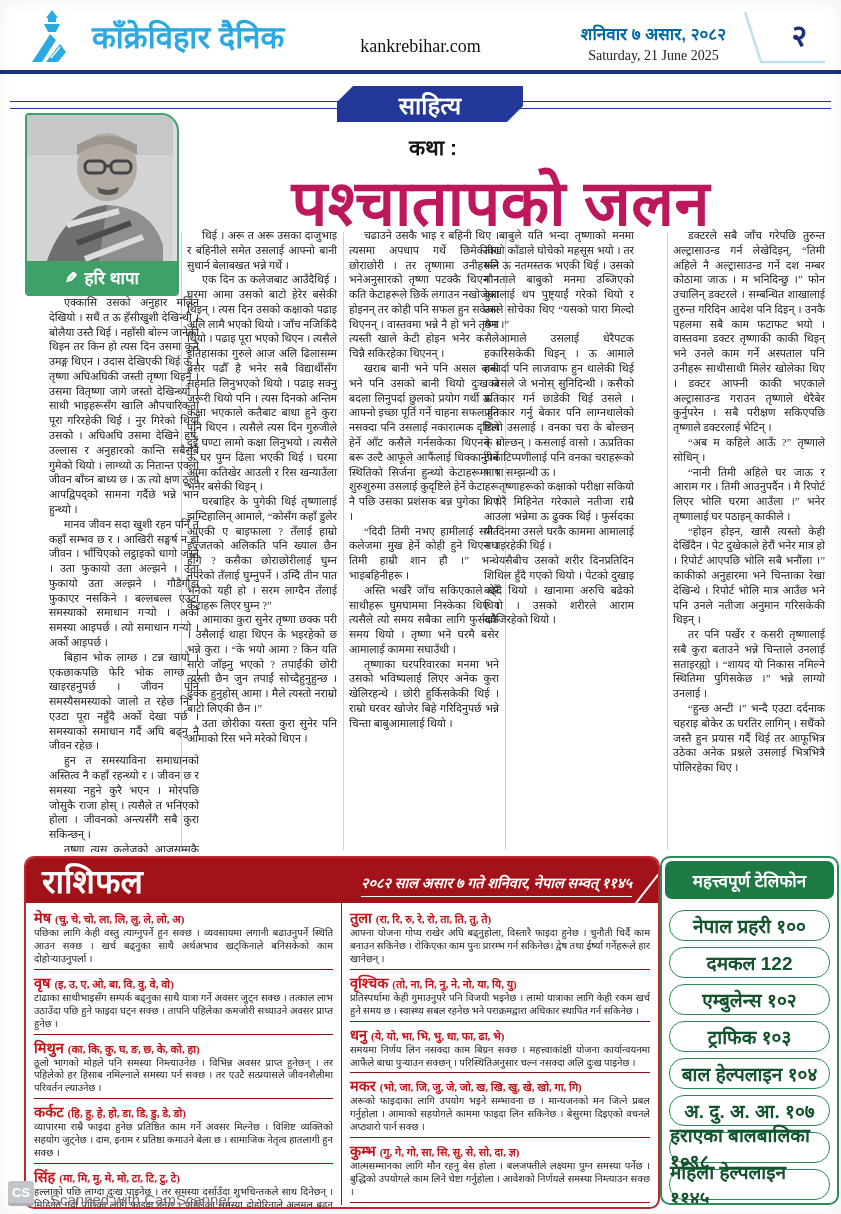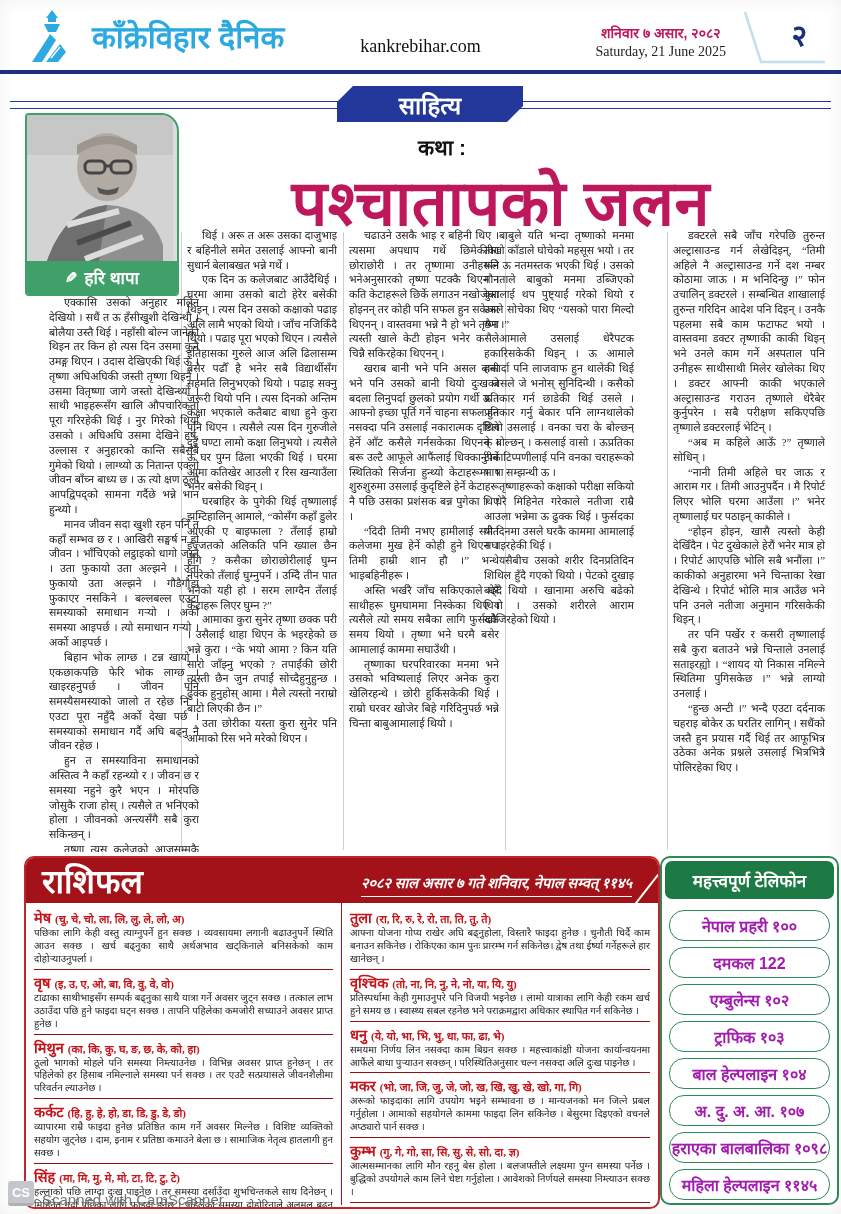--- a/index.html
+++ b/index.html
@@ -7,34 +7,34 @@
     position:relative;width:841px;height:1214px;background:#ffffff;
     font-family:"Liberation Serif",serif;color:#1a1a1a;overflow:hidden;
     box-shadow:inset 0 0 18px rgba(0,0,0,.06);
   }
   
   .masthead{position:absolute;left:0;top:0;width:841px;height:70px;}
   .logo-wrap{position:absolute;left:26px;top:8px;display:flex;align-items:center;gap:10px;}
   .paper-name{font-family:"Liberation Sans",sans-serif;font-weight:bold;font-size:31px;color:#2ba9e0;letter-spacing:0;}
   .website{position:absolute;left:0;right:0;top:36px;text-align:center;font-size:18px;color:#111;}
   .dates{position:absolute;right:115px;top:24px;text-align:center;line-height:1.35;}
-  .date-np{font-family:"Liberation Sans",sans-serif;font-weight:bold;font-size:14px;color:#be185d;}
+  .date-np{font-family:"Liberation Sans",sans-serif;font-weight:bold;font-size:17px;color:#0369a1;}
   .date-en{font-size:14px;color:#222;}
   .pagecorner{position:absolute;right:12px;top:8px;width:90px;height:62px;}
   .pageno{position:absolute;right:34px;top:14px;font-family:"Liberation Sans",sans-serif;font-weight:bold;font-size:30px;color:#1b2f7e;}
   .toprule{position:absolute;left:0;top:70px;width:841px;height:4px;background:#1b2f7e;}
   
   .dblline{position:absolute;left:10px;top:101px;width:821px;height:6px;border-top:1.5px solid #23379b;border-bottom:1.5px solid #23379b;}
   .section-badge{
     position:absolute;left:337px;top:86px;width:186px;height:36px;background:#23379b;color:#fff;
     font-family:"Liberation Sans",sans-serif;font-weight:bold;font-size:24px;display:flex;align-items:center;justify-content:center;
     clip-path:polygon(16px 0,100% 0,100% calc(100% - 16px),calc(100% - 16px) 100%,0 100%,0 16px);z-index:3;
   }
   
-  .kicker{position:absolute;left:202px;top:133px;width:480px;text-align:center;font-family:"Liberation Sans",sans-serif;font-weight:bold;font-size:21px;color:#111;}
+  .kicker{position:absolute;left:193px;top:133px;width:480px;text-align:center;font-family:"Liberation Sans",sans-serif;font-weight:bold;font-size:21px;color:#111;}
   .story-title{position:absolute;left:150px;top:158px;width:560px;text-align:right;font-family:"Liberation Sans",sans-serif;font-weight:bold;font-size:63px;color:#be185d;letter-spacing:.5px;}
   
   .author-card{position:absolute;left:25px;top:113px;width:150px;height:179px;border:2px solid #3fa06a;border-radius:4px 18px 4px 4px;overflow:hidden;background:#dcdcdc;}
   .author-caption{position:absolute;left:0;bottom:0;width:100%;height:33px;background:#3fa06a;color:#fff;display:flex;align-items:center;justify-content:center;gap:7px;font-family:"Liberation Sans",sans-serif;font-weight:bold;font-size:17px;}
   .pen-glyph{font-size:15px;transform:scaleX(-1);}
   
   .col{position:absolute;width:150px;height:624px;top:228px;overflow:hidden;text-align:justify;font-size:10.8px;line-height:1.37;color:#191919;}
   .col p{margin:0;text-indent:15px;}
   .c1{left:25px;top:295px;height:557px;margin-left:24px;}
   .c2{left:187px;}
@@ -54,23 +54,23 @@
   .horo-colwrap.left{border-right:1.5px solid #a31218;}
   .horo-entry{border-bottom:1.5px solid #8e1014;padding:2px 0 3px;}
   .horo-entry:last-child{border-bottom:none;}
   .horo-sign{font-family:"Liberation Sans",sans-serif;font-weight:bold;font-size:14.5px;color:#c3161c;}
   .horo-letters{font-weight:bold;font-size:11px;color:#c3161c;}
   .horo-text{font-size:9.8px;line-height:1.32;color:#222;text-align:justify;}
   
   .phones{position:absolute;left:660px;top:856px;width:179px;height:349px;border:2px solid #2c8a57;border-radius:10px;background:#fff;box-sizing:border-box;overflow:hidden;}
   .phones-head{margin:3px;height:38px;background:#1e7a45;border-radius:7px;color:#fff;display:flex;align-items:center;justify-content:center;font-family:"Liberation Sans",sans-serif;font-weight:bold;font-size:17px;}
   .phones-list{padding:2px 5px;}
-  .phone-pill{height:29px;border:1.6px solid #2c8a57;border-radius:15px;margin:6px 2px;display:flex;align-items:center;justify-content:center;font-family:"Liberation Sans",sans-serif;font-weight:bold;font-size:16px;color:#a21caf;background:#fff;}
-  
-  .watermark{position:absolute;left:8px;bottom:6px;display:flex;align-items:center;gap:8px;}
+  .phone-pill{height:29px;border:1.6px solid #2c8a57;border-radius:15px;margin:6px 2px;display:flex;align-items:center;justify-content:center;font-family:"Liberation Sans",sans-serif;font-weight:bold;font-size:19px;color:#14532d;background:#fff;}
+  
+  .watermark{position:absolute;left:8px;bottom:6px;display:flex;align-items:center;gap:16px;}
   .cs-badge{width:26px;height:22px;background:#c3c7cb;border-radius:3px;color:#fff;font-family:"Liberation Sans",sans-serif;font-weight:bold;font-size:13px;display:flex;align-items:center;justify-content:center;border-bottom:3px solid #aeb2b6;}
   .wm-text{font-family:"Liberation Sans",sans-serif;font-size:15px;color:#737373;margin-top:12px;}
 </style>
 </head>
 <body>
 
 <div class="page">
 
   <div class="masthead">
     <div class="logo-wrap">

